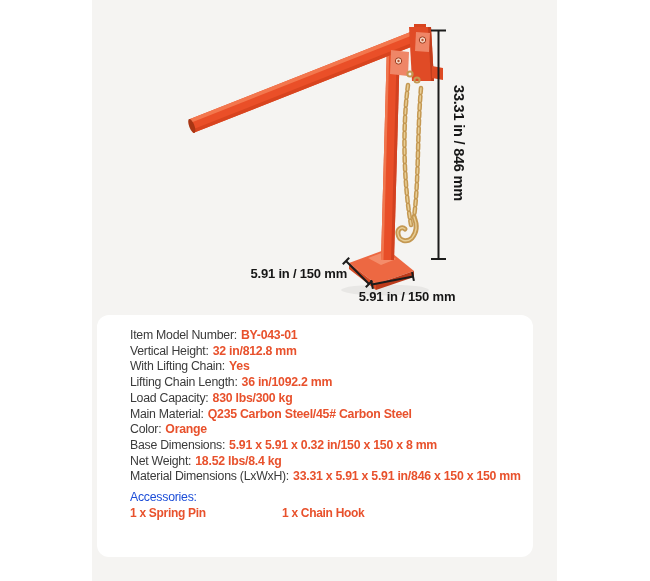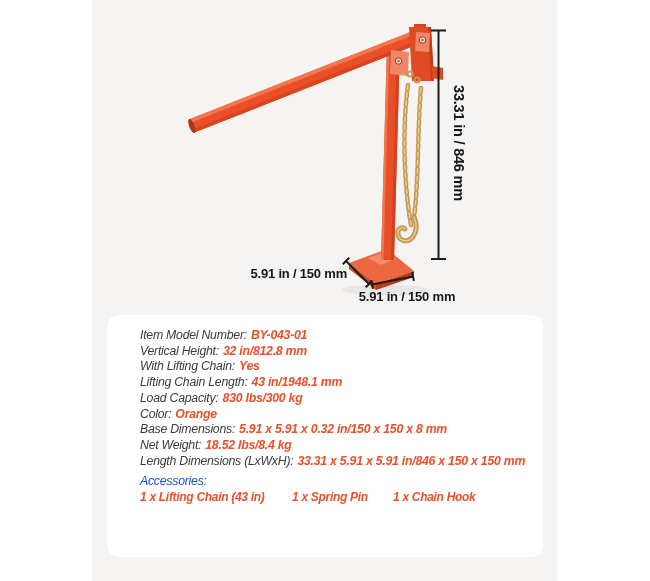--- a/index.html
+++ b/index.html
@@ -13,24 +13,23 @@
   }
   .product-svg {
     position:absolute; left:92px; top:0; width:465px; height:312px;
     display:block;
   }
   .product-svg text {
     font-family:"Liberation Sans", sans-serif; font-weight:700; fill:#161616;
     letter-spacing:-0.2px;
   }
   .spec-card {
-    position:absolute; left:107px; top:315px; width:436px; height:242px;
+    position:absolute; left:97px; top:315px; width:436px; height:242px;
     background:#ffffff; border-radius:12px; box-sizing:border-box;
     padding:13px 20px 0 33px;
-    font-style:italic;
   }
   .spec-row {
     font-size:12.3px; line-height:15.7px; color:#3b3b3b;
     white-space:nowrap; letter-spacing:-0.25px;
   }
   .spec-label { color:#3b3b3b; font-weight:400; }
   .spec-value { color:#e8512c; font-weight:700; margin-left:4px; }
   .acc-heading {
     margin-top:5px; font-size:12.3px; line-height:15.7px; color:#1d4ed8;
     letter-spacing:-0.25px;
@@ -118,29 +117,29 @@
       <line x1="412.1" y1="272.1" x2="413.9" y2="280.9"></line>
     </g>
     <text x="407" y="301" text-anchor="middle" font-size="13">5.91 in / 150 mm</text>
   </svg>
 
   <div class="spec-card">
     <div>
       <div class="spec-row"><span class="spec-label">Item Model Number:</span><span class="spec-value">BY-043-01</span></div>
       <div class="spec-row"><span class="spec-label">Vertical Height:</span><span class="spec-value">32 in/812.8 mm</span></div>
       <div class="spec-row"><span class="spec-label">With Lifting Chain:</span><span class="spec-value">Yes</span></div>
-      <div class="spec-row"><span class="spec-label">Lifting Chain Length:</span><span class="spec-value">43 in/1948.1 mm</span></div>
+      <div class="spec-row"><span class="spec-label">Lifting Chain Length:</span><span class="spec-value">36 in/1092.2 mm</span></div>
       <div class="spec-row"><span class="spec-label">Load Capacity:</span><span class="spec-value">830 lbs/300 kg</span></div>
+      <div class="spec-row"><span class="spec-label">Main Material:</span><span class="spec-value">Q235 Carbon Steel/45# Carbon Steel</span></div>
       <div class="spec-row"><span class="spec-label">Color:</span><span class="spec-value">Orange</span></div>
       <div class="spec-row"><span class="spec-label">Base Dimensions:</span><span class="spec-value">5.91 x 5.91 x 0.32 in/150 x 150 x 8 mm</span></div>
       <div class="spec-row"><span class="spec-label">Net Weight:</span><span class="spec-value">18.52 lbs/8.4 kg</span></div>
-      <div class="spec-row"><span class="spec-label">Length Dimensions (LxWxH):</span><span class="spec-value">33.31 x 5.91 x 5.91 in/846 x 150 x 150 mm</span></div>
+      <div class="spec-row"><span class="spec-label">Material Dimensions (LxWxH):</span><span class="spec-value">33.31 x 5.91 x 5.91 in/846 x 150 x 150 mm</span></div>
     </div>
 
     <div class="acc-heading">Accessories:</div>
     <div class="acc-grid">
-      <span>1 x Lifting Chain (43 in)</span>
       <span>1 x Spring Pin</span>
       <span>1 x Chain Hook</span>
     </div>
   </div>
 
 </div>
 
 </body></html>

